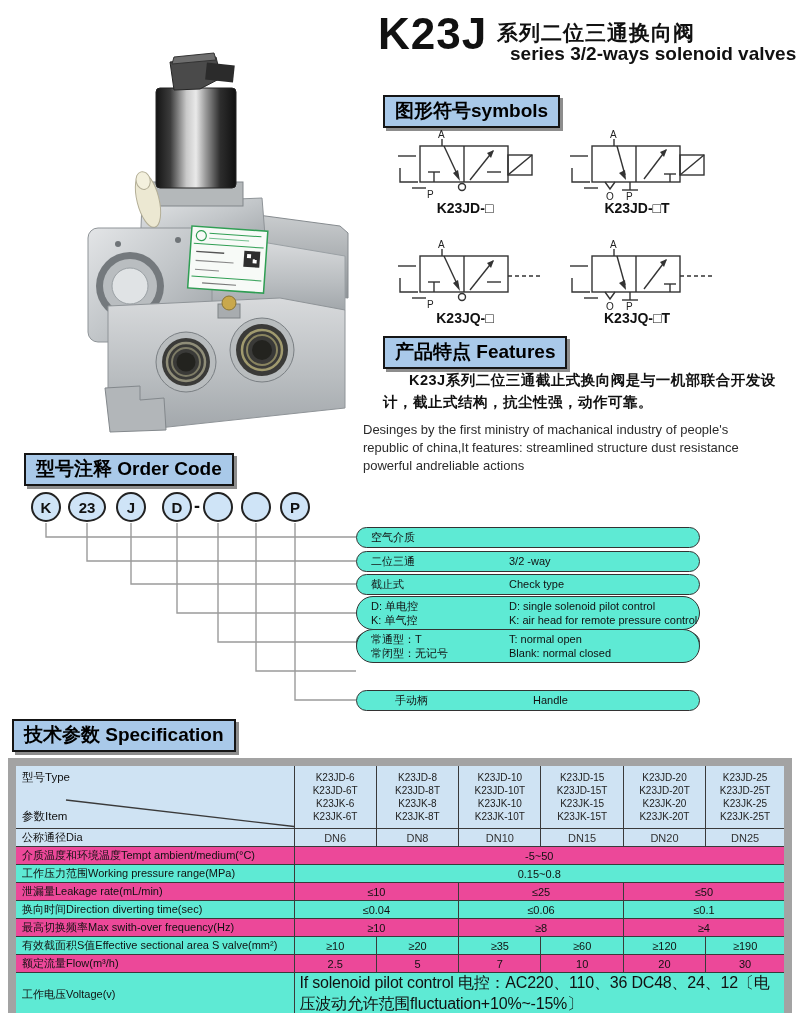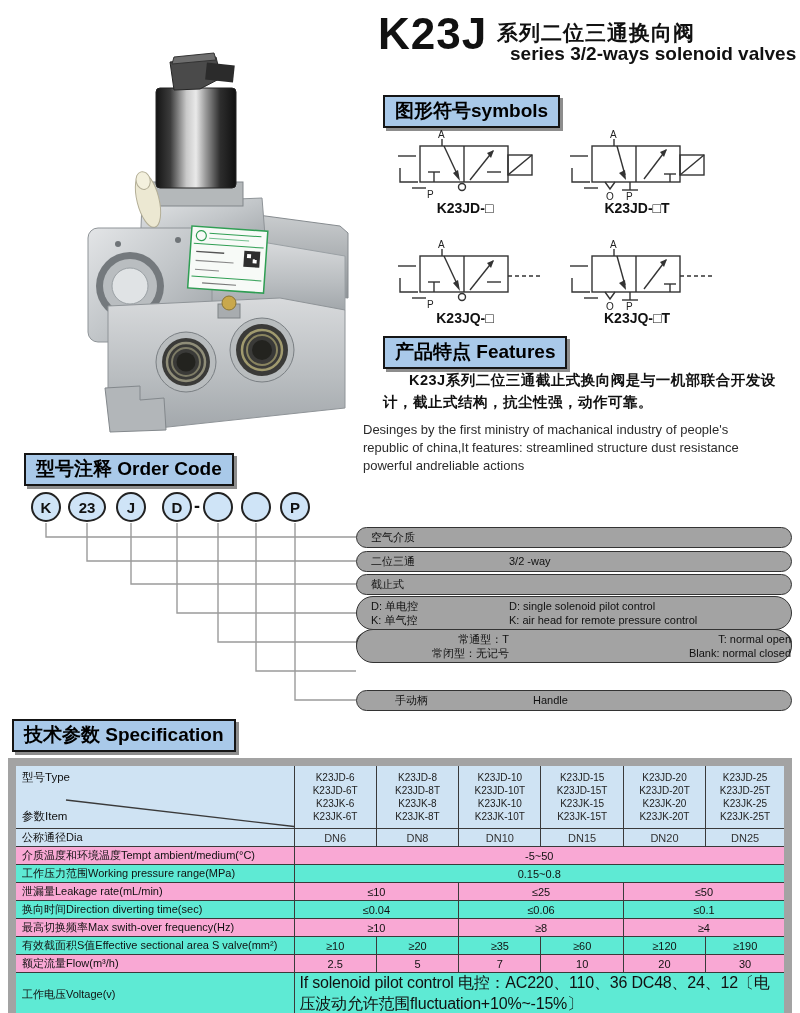--- a/index.html
+++ b/index.html
@@ -29,39 +29,39 @@
   #features-en{position:absolute;left:363px;top:421px;width:414px;font-size:13px;line-height:1.4;color:#2b2b2b;}
   
   .code-circle{
     position:absolute;top:492px;width:30px;height:30px;border:2px solid #222;
     border-radius:50%;background:#cfe4f7;font-size:15px;font-weight:bold;
     display:flex;align-items:center;justify-content:center;box-sizing:border-box;
   }
   .code-circle.wide{width:38px;}
   #code-dash{position:absolute;top:496px;font-size:18px;font-weight:bold;}
   .pill{
-    position:absolute;left:356px;width:436px;background:#a3a3a3;
+    position:absolute;left:356px;width:344px;background:#5eead4;
     border:1.5px solid #333;box-sizing:border-box;display:flex;align-items:center;
     font-size:11px;line-height:1.3;
   }
   .pill .cn{width:138px;padding-left:14px;white-space:pre-line;flex:none;}
   .pill .en{flex:1;white-space:pre-line;}
   .pill.h1{height:21px;border-radius:11px;}
   .pill.h2{height:34px;border-radius:17px;}
   
   #spec-table{
     position:absolute;left:8px;top:758px;width:784px;border-collapse:collapse;
     table-layout:fixed;font-size:11px;
   }
   #spec-table td{border:1px solid #3a3a3a;padding:0 4px;height:17px;text-align:center;overflow:hidden;}
   #spec-table{border:8px solid #a3a3a3;}
   #spec-table td.lbl{text-align:left;padding-left:6px;}
   #spec-table tr.blue td{background:#cfe3f3;}
   #spec-table tr.gray td{background:#5eead4;}
-  #spec-table tr.white td{background:#f9a8d4;}
+  #spec-table tr.white td{background:#ec4899;}
   #spec-table td.corner{position:relative;height:62px;padding:0;}
   #spec-table td.models{font-size:10px;line-height:1.3;white-space:pre-line;color:#222;padding:2px 0;}
   .corner-top{position:absolute;left:6px;top:4px;font-size:11.5px;}
   .corner-bottom{position:absolute;left:6px;bottom:4px;font-size:11.5px;}
   .v-small{font-size:16px;letter-spacing:-0.2px;}
   #spec-table td.dn{color:#333;}
 </style>
 </head>
 <body>
 
@@ -296,32 +296,33 @@
 
   <div class="pill h1" style="top:527px;">
     <span class="cn">空气介质</span>
   </div>
   <div class="pill h1" style="top:551px;">
     <span class="cn">二位三通</span>
     <span class="en">3/2 -way</span>
   </div>
   <div class="pill h1" style="top:574px;">
     <span class="cn">截止式</span>
+    <span class="en">Check type</span>
   </div>
   <div class="pill h2" style="top:596px;">
     <span class="cn">D: 单电控
 K: 单气控</span>
     <span class="en">D: single solenoid pilot control
 K: air head for remote pressure control</span>
   </div>
   <div class="pill h1" style="top:632px;">
     <span class="cn">公称通径</span>
     <span class="en">Dia</span>
   </div>
-  <div class="pill h2" style="top:629px;text-align:right;">
+  <div class="pill h2" style="top:629px;">
     <span class="cn">常通型：T
 常闭型：无记号</span>
     <span class="en">T: normal open
 Blank: normal closed</span>
   </div>
   <div class="pill h1" style="top:690px;padding-left:24px;">
     <span class="cn">手动柄</span>
     <span class="en">Handle</span>
   </div>
 

